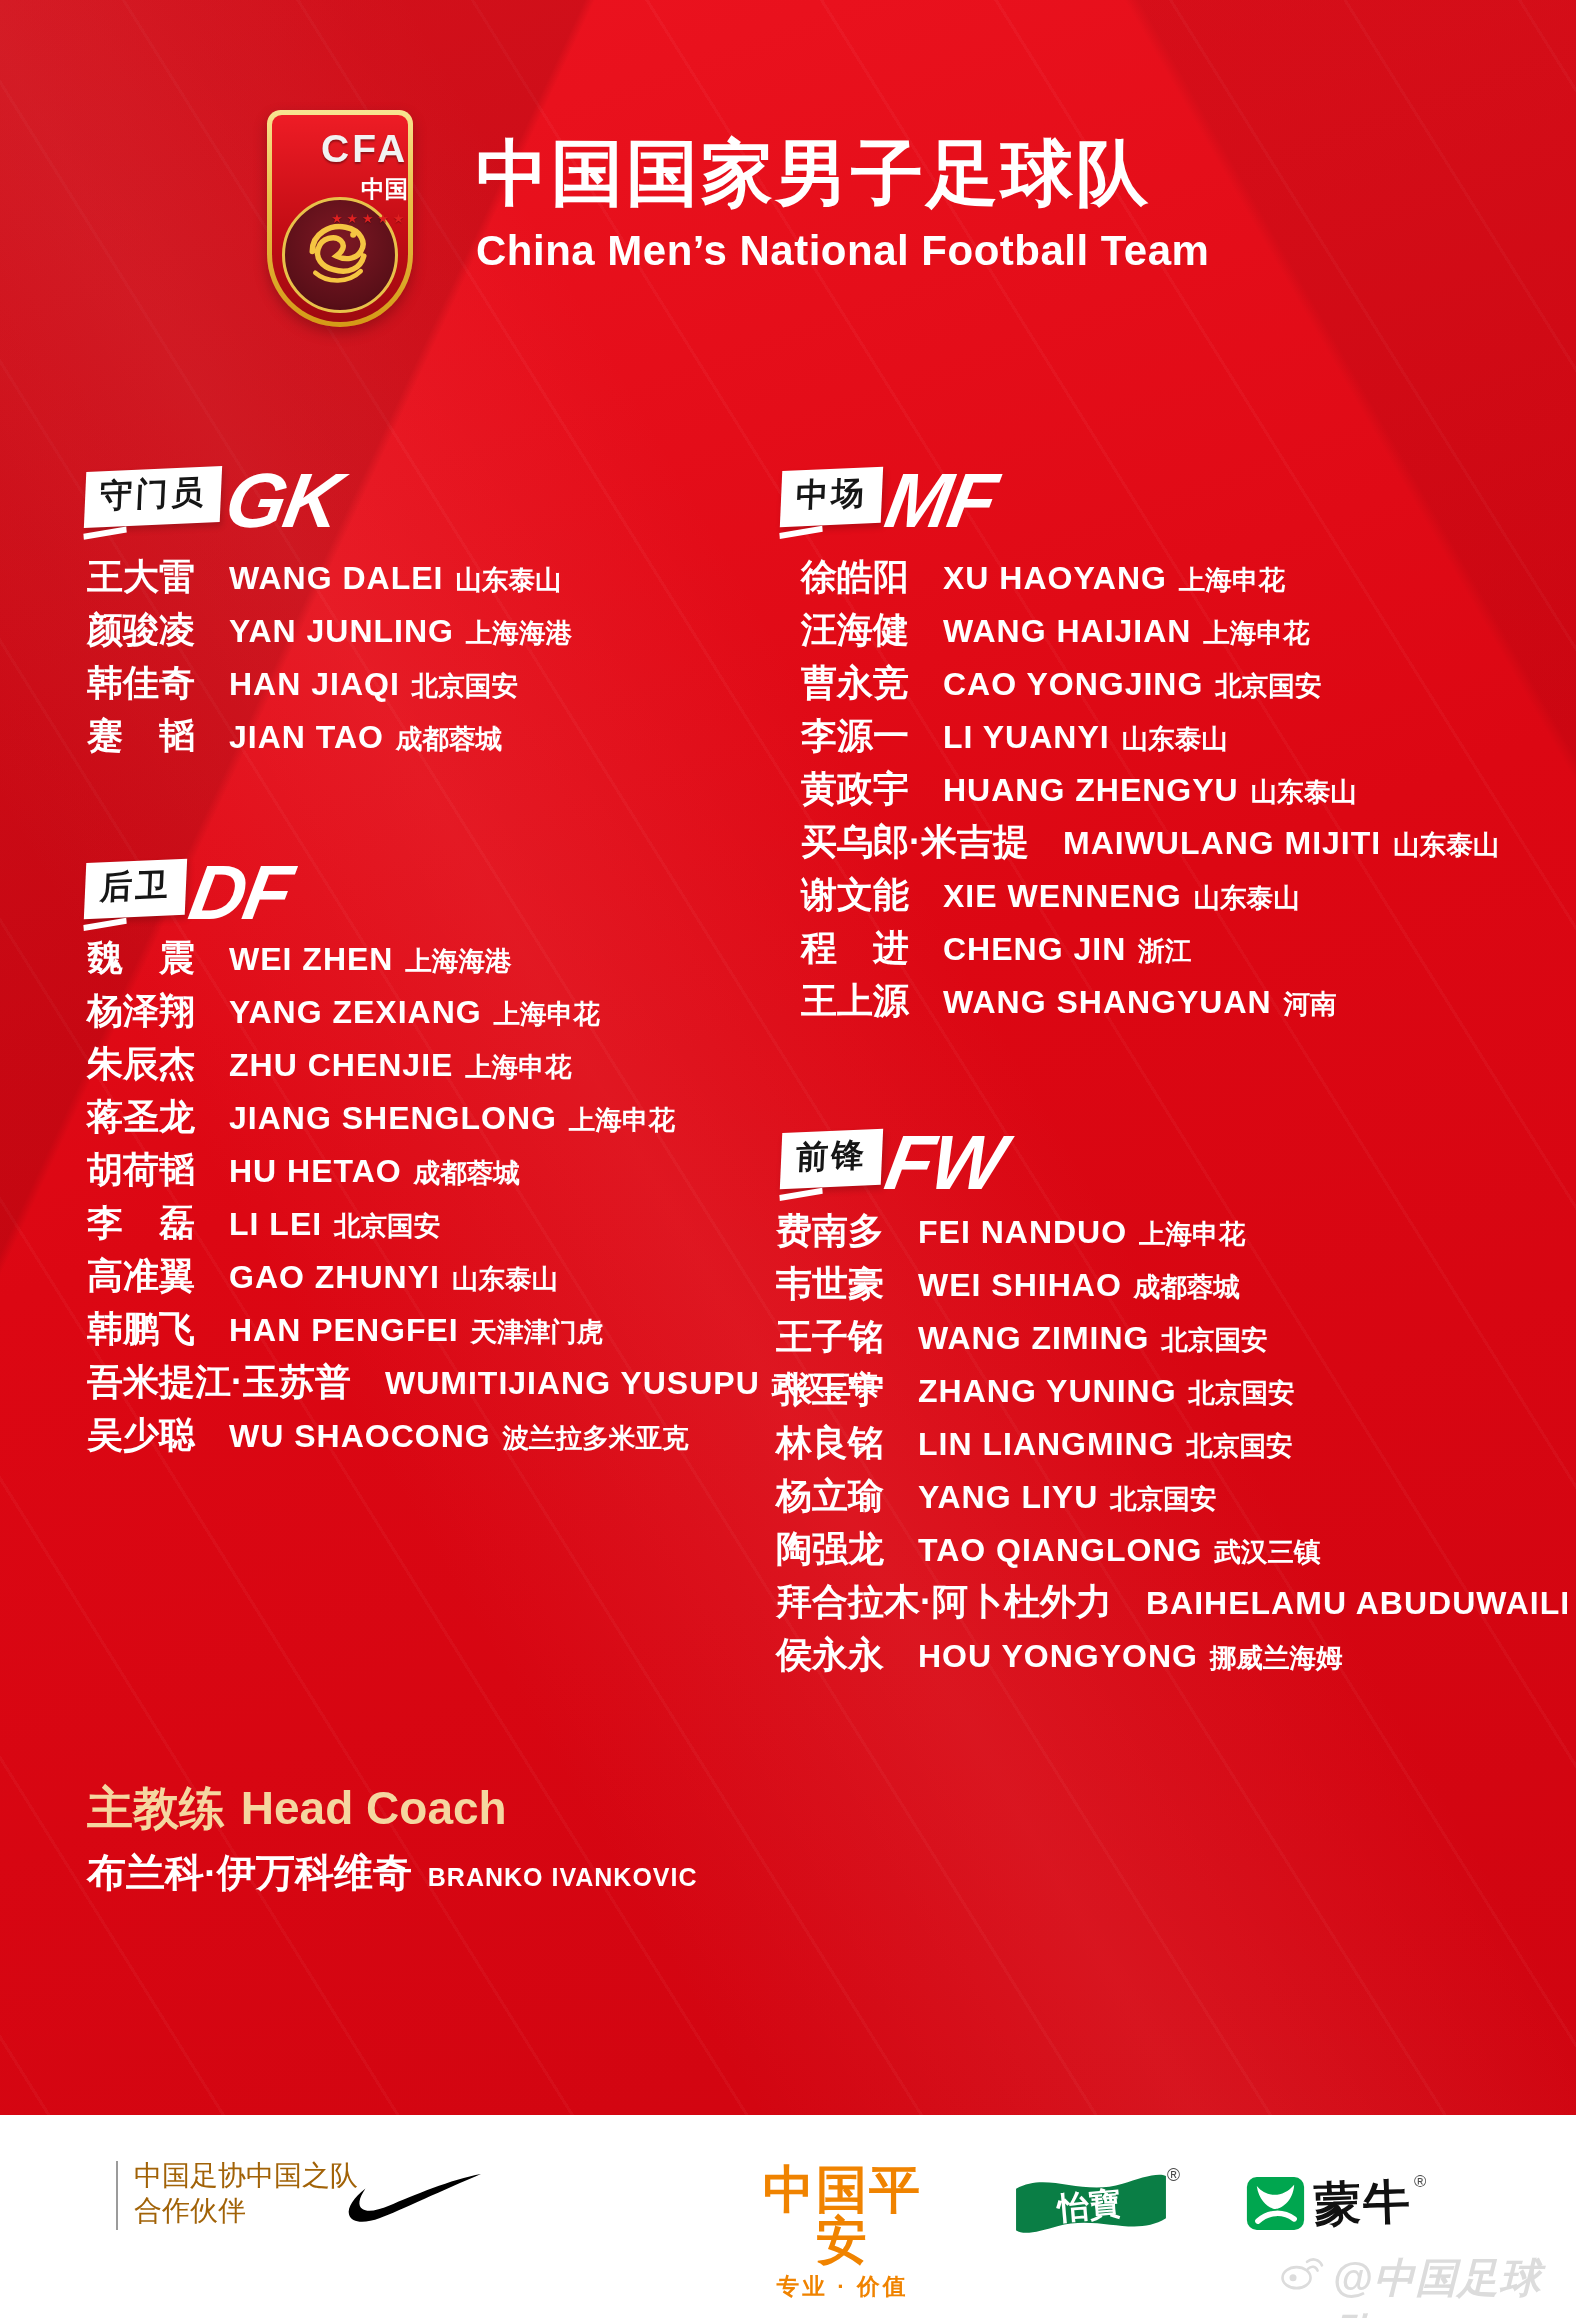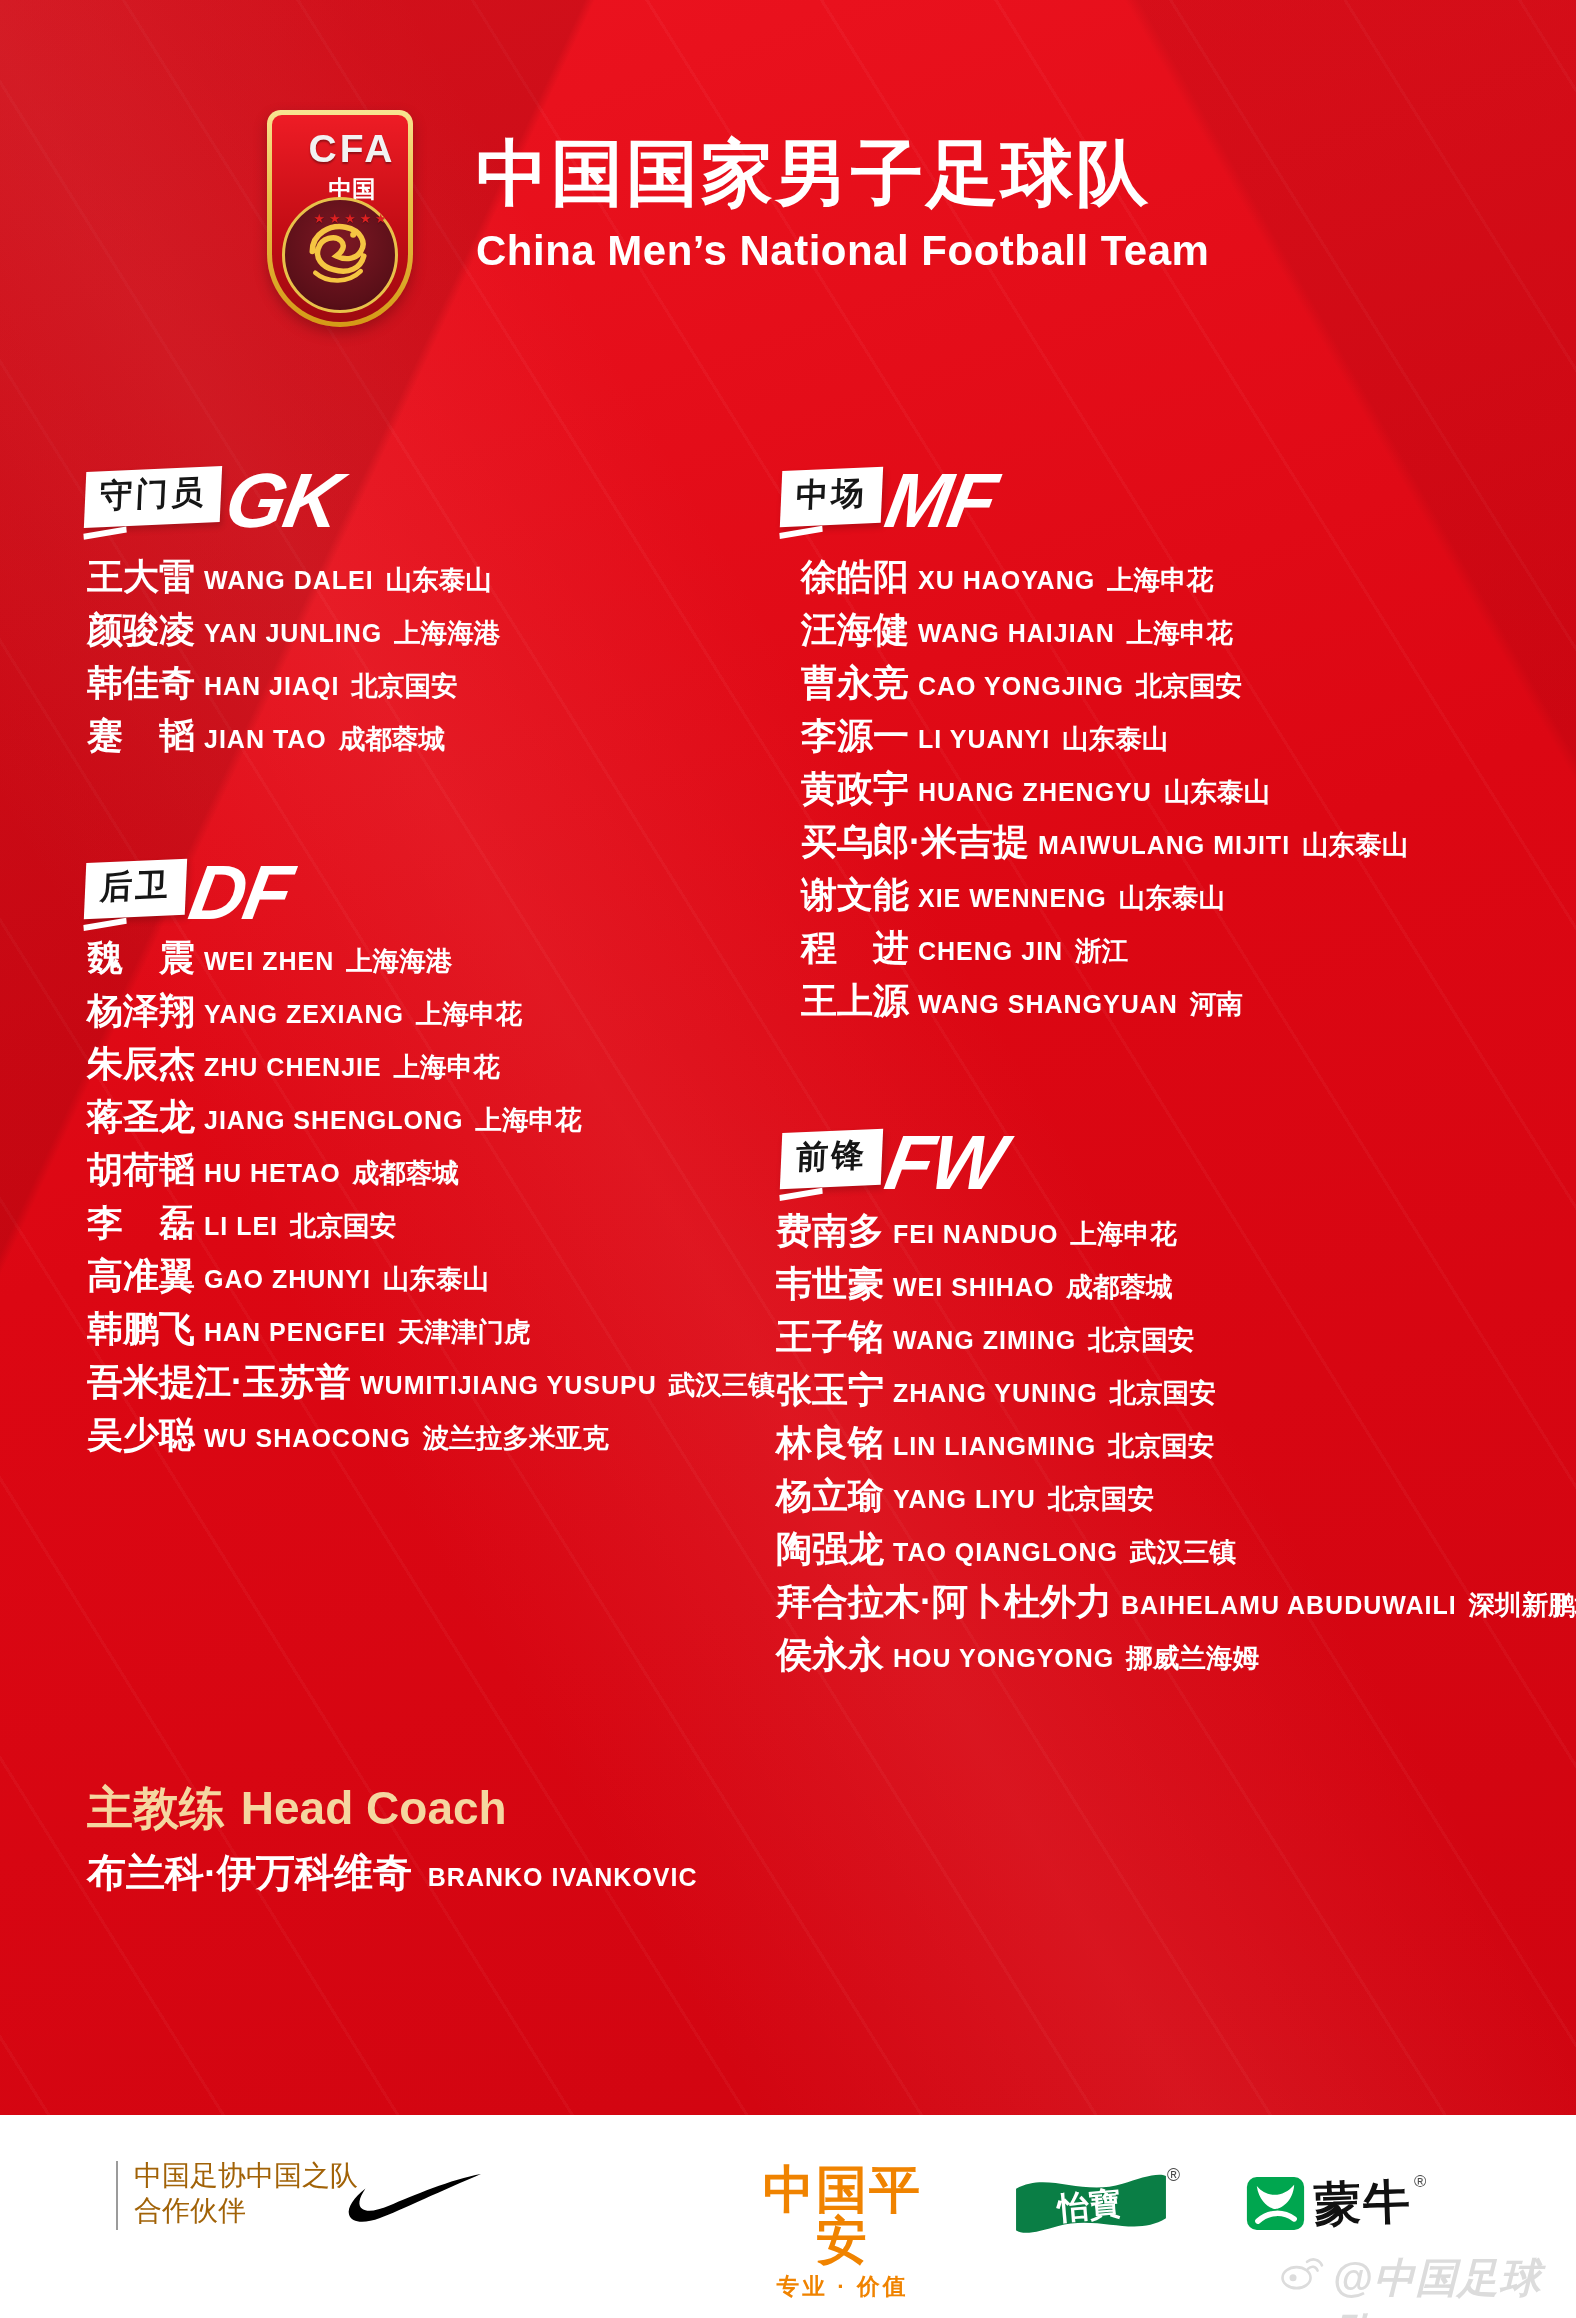--- a/index.html
+++ b/index.html
@@ -12,21 +12,21 @@
       linear-gradient(240deg, rgba(60,0,4,0.10) 0%, rgba(60,0,4,0.10) 15%, rgba(60,0,4,0) 15.5%),
       repeating-linear-gradient(58deg, rgba(255,255,255,0.035) 0 3px, rgba(255,255,255,0) 3px 148px),
       linear-gradient(160deg, #ED1420 0%, #DC0713 45%, #CE0410 100%);
     background-color:#DC0814;
   }
   
   .badge{position:absolute;left:267px;top:110px;width:146px;height:217px;
     background:linear-gradient(180deg,#F8E391 0%,#E9C14A 40%,#D49A16 100%);
     border-radius:13.8px 13.8px 73px 73px;box-shadow:0 5.9px 13.8px rgba(0,0,0,0.25);}
   .badge-inner{position:absolute;left:4.9px;top:4.9px;right:4.9px;bottom:4.9px;
-    border-radius:9.9px 9.9px 69px 69px;text-align:center;
+    border-radius:9.9px 9.9px 69px 69px;text-align:right;
     background:linear-gradient(180deg,#EE1C25 0%,#C40D15 55%,#9E0910 100%);padding-left:24px;}
   .badge-cfa{margin-top:11.8px;font-size:39px;font-weight:bold;color:#F2F2F2;
     letter-spacing:3px;text-shadow:0 2px 2px rgba(0,0,0,0.35);}
   .badge-country{margin-top:2px;font-size:23.6px;font-weight:bold;color:#FFFFFF;}
   .badge-stars{margin-top:5.9px;font-size:12.8px;letter-spacing:3.9px;color:#E02020;
     position:relative;z-index:2;text-shadow:0 1px 1px rgba(0,0,0,0.3);}
   .badge-circle{position:absolute;left:50%;bottom:8.9px;transform:translateX(-50%);
     width:110px;height:110px;border-radius:50%;border:3.9px solid #E8C14A;
     background:radial-gradient(circle at 50% 38%, #7E1824 0%, #5A0F18 70%, #45080F 100%);}
   .badge-circle svg{position:absolute;left:5.9px;top:5.9px;}
@@ -40,21 +40,21 @@
     font-size:32.5px;font-weight:bold;letter-spacing:3px;padding:3.9px 14.8px 7.9px;
     transform:rotate(-2.5deg) skewX(-5deg);box-shadow:2px 3.9px 5.9px rgba(0,0,0,0.18);}
   .sec-box::after{content:"";position:absolute;left:0px;bottom:-8.9px;width:43px;height:5.9px;
     background:#FFFFFF;transform:rotate(-7deg);}
   .sec-abbr{font-size:77px;font-weight:bold;font-style:italic;color:#FFFFFF;
     line-height:0.82;margin-left:5.9px;transform:skewX(-10deg);letter-spacing:-2px;}
   
   .rows{position:absolute;white-space:nowrap;}
   .player-row{height:53px;line-height:53px;white-space:nowrap;}
   .p-name{font-size:36px;font-weight:bold;color:#FFFFFF;}
-  .p-en{font-size:25px;font-weight:bold;color:#FFFFFF;margin-left:9px;letter-spacing:1px;}
+  .p-en{font-size:32px;font-weight:bold;color:#FFFFFF;margin-left:34px;letter-spacing:1px;}
   .p-club{font-size:26.6px;font-weight:bold;color:#FFFFFF;margin-left:11.8px;}
   
   .coach{position:absolute;left:87px;top:1785px;white-space:nowrap;}
   .coach-line1{font-size:46px;font-weight:bold;color:#F5D6A0;line-height:1;}
   .coach-line1 .cl-en{margin-left:15.8px;}
   .coach-line2{margin-top:21.7px;line-height:1;}
   .coach-name-cn{font-size:39px;font-weight:bold;color:#FFFFFF;}
   .coach-name-en{font-size:25px;font-weight:bold;color:#FFFFFF;margin-left:15.8px;letter-spacing:1px;}
   
   .footer{position:absolute;left:0;top:2115px;width:1576px;height:204px;background:#FFFFFF;}

